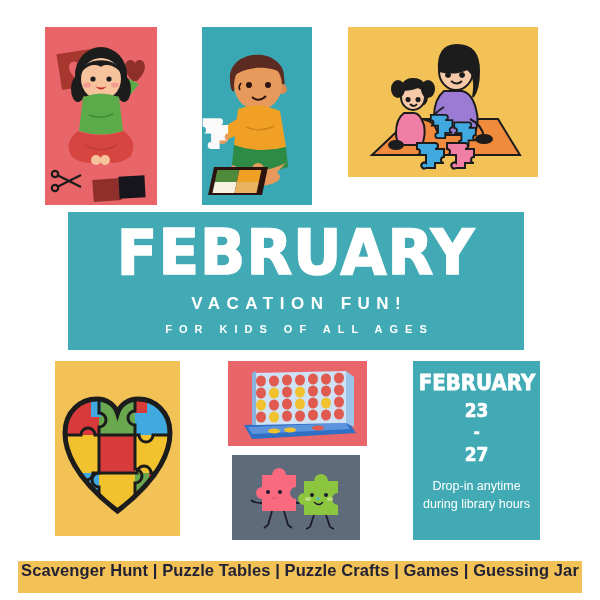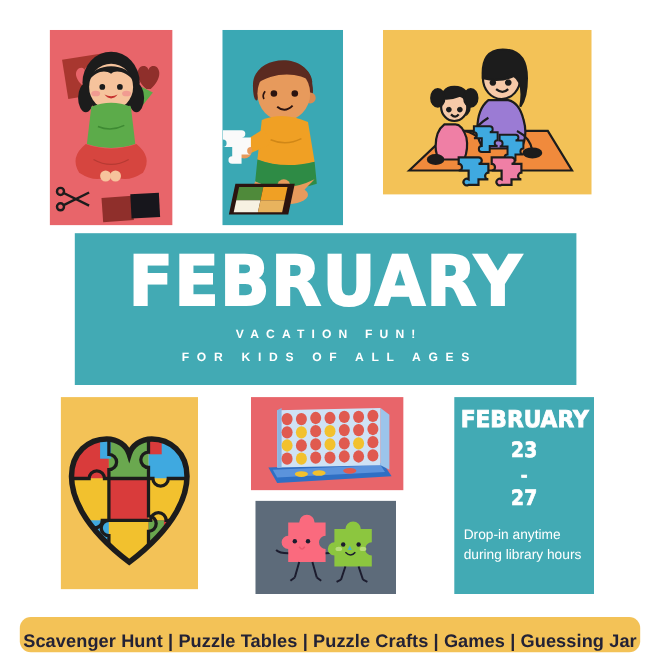--- a/index.html
+++ b/index.html
@@ -28,21 +28,21 @@
     line-height:0.92;
     letter-spacing:1px;
     transform:scaleX(1.06) scaleY(1.12);
     transform-origin:center;
     margin:0 0 16px 0;
     white-space:nowrap;
     text-shadow:0 0 0 #fff;
     -webkit-text-stroke:1.5px #ffffff;
   }
   .sub1{
-    color:#ffffff;font-size:11px;font-weight:600;
+    color:#ffffff;font-size:17px;font-weight:600;
     letter-spacing:6.5px;margin:0 0 9px 0;white-space:nowrap;
     text-indent:6.5px;
   }
   .sub2{
     color:#ffffff;font-size:11px;font-weight:600;
     letter-spacing:7px;margin:0;white-space:nowrap;
     text-indent:7px;
   }
 
   
@@ -60,28 +60,28 @@
   .dc-day{
     color:#ffffff;font-family:"DejaVu Sans", sans-serif;font-weight:700;
     font-size:17px;line-height:1;-webkit-text-stroke:0.6px #ffffff;
     transform:scaleY(1.12);margin:0 0 6px 0;
   }
   .dc-dash{
     color:#ffffff;font-family:"DejaVu Sans", sans-serif;font-weight:700;
     font-size:15px;line-height:1;margin:0 0 6px 0;-webkit-text-stroke:0.6px #ffffff;
   }
   .dc-note{
-    color:#ffffff;font-size:12.5px;line-height:1.42;text-align:left;
+    color:#ffffff;font-size:12.5px;line-height:1.42;text-align:center;
     margin:9px 0 0 0;width:110px;
   }
 
   
   .strip{
     position:absolute;left:18px;top:561px;width:564px;height:32px;
-    background:#f3c257;display:flex;align-items:flex-end;justify-content:center;border-radius:10px;
+    background:#f3c257;display:flex;align-items:flex-start;justify-content:center;
   }
   .strip-text{
     color:#232235;font-size:16.5px;font-weight:700;white-space:nowrap;
     letter-spacing:0.1px;
   }
 </style>
 </head>
 <body>
 
 <div class="poster">

